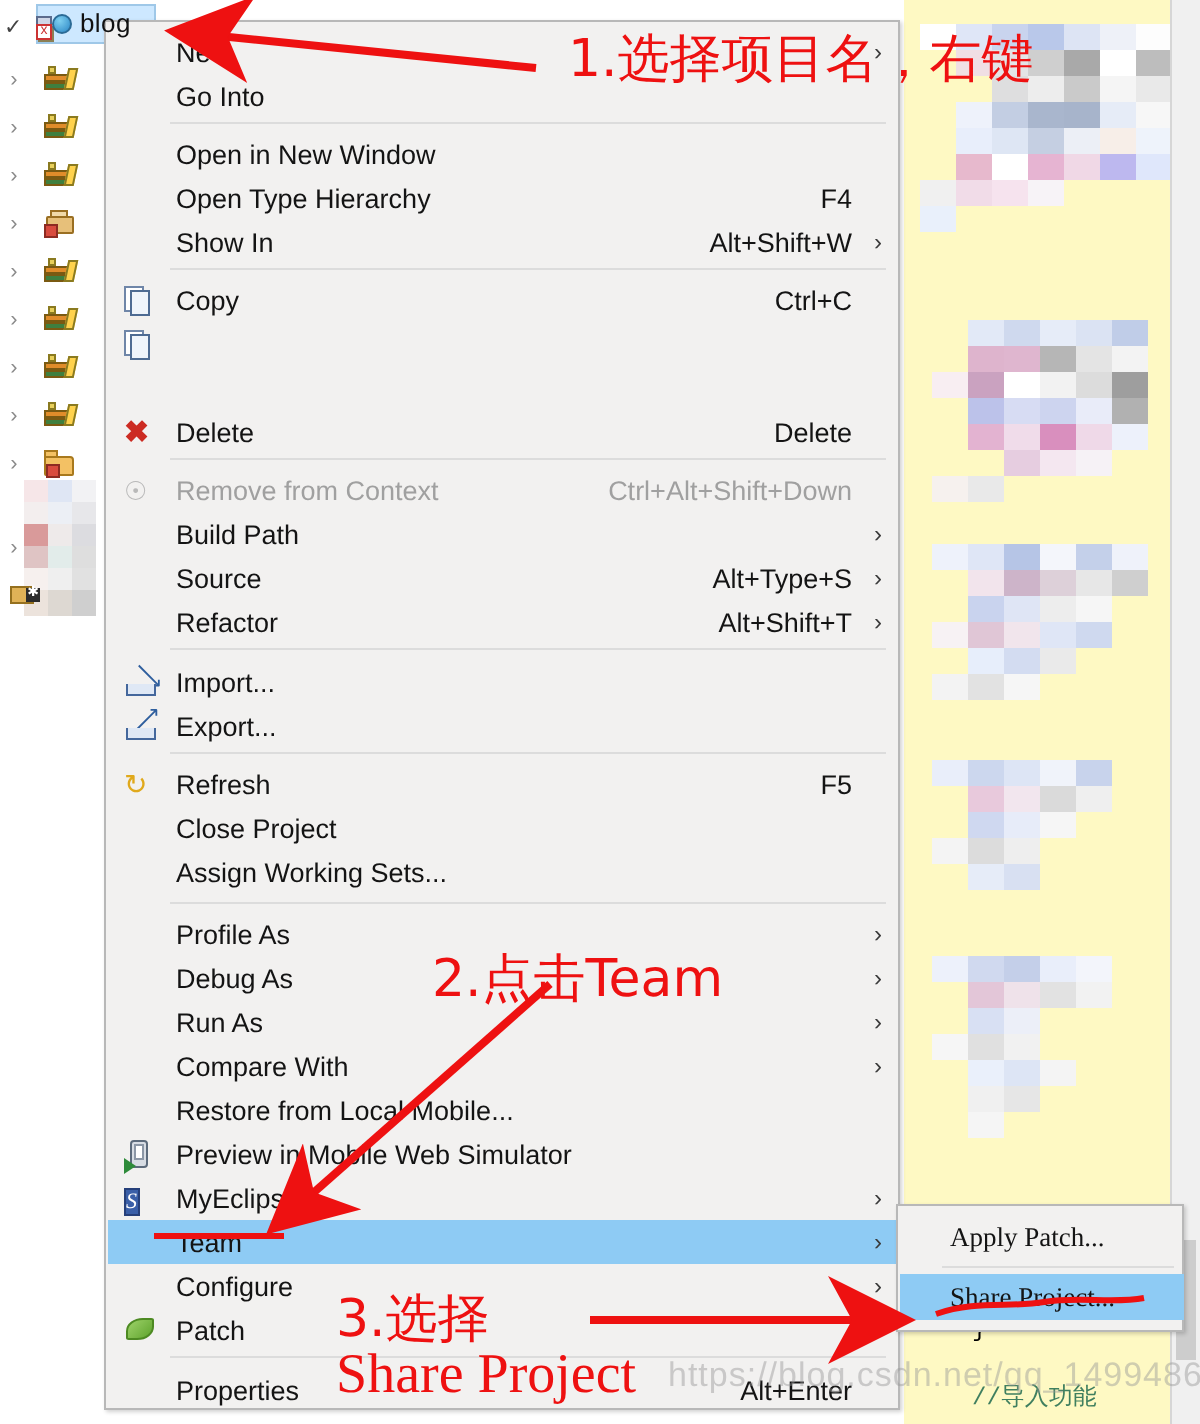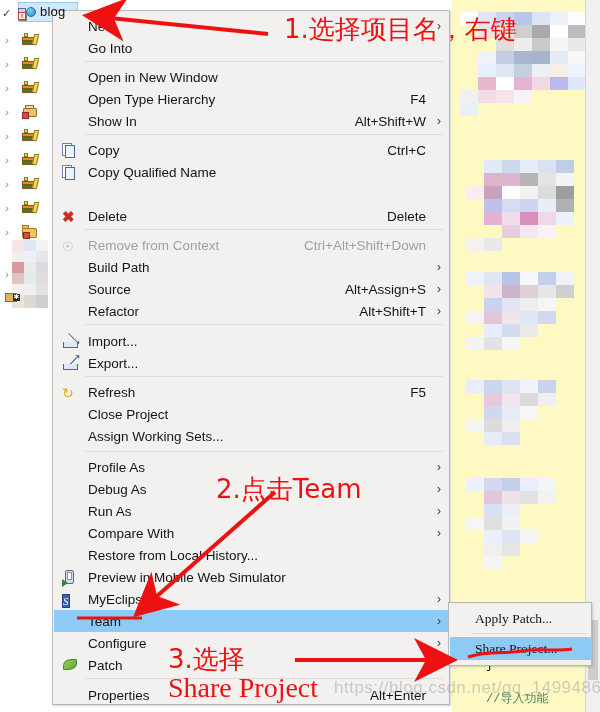--- a/index.html
+++ b/index.html
@@ -447,41 +447,40 @@
       <span class="mi-icon">
         <span class="g-copy"><span class="s1"></span><span class="s2"></span></span>
       </span>
       <span class="mi-label">Copy</span>
       <span class="mi-accel">Ctrl+C</span>
     </div>
     <div class="mi" style="top:150px;">
       <span class="mi-icon">
         <span class="g-copy"><span class="s1"></span><span class="s2"></span></span>
       </span>
-      <span class="mi-label">Copy Qualified Name</span>
     </div>
     <div class="mi" style="top:194px;">
       <span class="mi-icon"><span class="g-del">✖</span></span>
       <span class="mi-label">Delete</span>
       <span class="mi-accel">Delete</span>
     </div>
     <div class="sep" style="top:218px;"></div>
 
     <div class="mi disabled" style="top:223px;">
       <span class="mi-icon"><span class="g-rm">☉</span></span>
       <span class="mi-label">Remove from Context</span>
       <span class="mi-accel">Ctrl+Alt+Shift+Down</span>
     </div>
     <div class="mi" style="top:245px;">
       <span class="mi-label">Build Path</span>
       <span class="mi-arrow">›</span>
     </div>
     <div class="mi" style="top:267px;">
       <span class="mi-label">Source</span>
-      <span class="mi-accel">Alt+Assign+S</span>
+      <span class="mi-accel">Alt+Type+S</span>
       <span class="mi-arrow">›</span>
     </div>
     <div class="mi" style="top:289px;">
       <span class="mi-label">Refactor</span>
       <span class="mi-accel">Alt+Shift+T</span>
       <span class="mi-arrow">›</span>
     </div>
     <div class="sep" style="top:313px;"></div>
 
     <div class="mi" style="top:319px;">
@@ -521,21 +520,21 @@
     </div>
     <div class="mi" style="top:489px;">
       <span class="mi-label">Run As</span>
       <span class="mi-arrow">›</span>
     </div>
     <div class="mi" style="top:511px;">
       <span class="mi-label">Compare With</span>
       <span class="mi-arrow">›</span>
     </div>
     <div class="mi" style="top:533px;">
-      <span class="mi-label">Restore from Local History...</span>
+      <span class="mi-label">Restore from Local Mobile...</span>
     </div>
     <div class="mi" style="top:555px;">
       <span class="mi-icon">
         <span class="g-mobile"><span class="ph"></span><span class="scr"></span><span class="pl"></span></span>
       </span>
       <span class="mi-label">Preview in Mobile Web Simulator</span>
     </div>
     <div class="mi" style="top:577px;">
       <span class="mi-icon"><span class="g-myeclipse">S</span></span>
       <span class="mi-label">MyEclipse</span>

